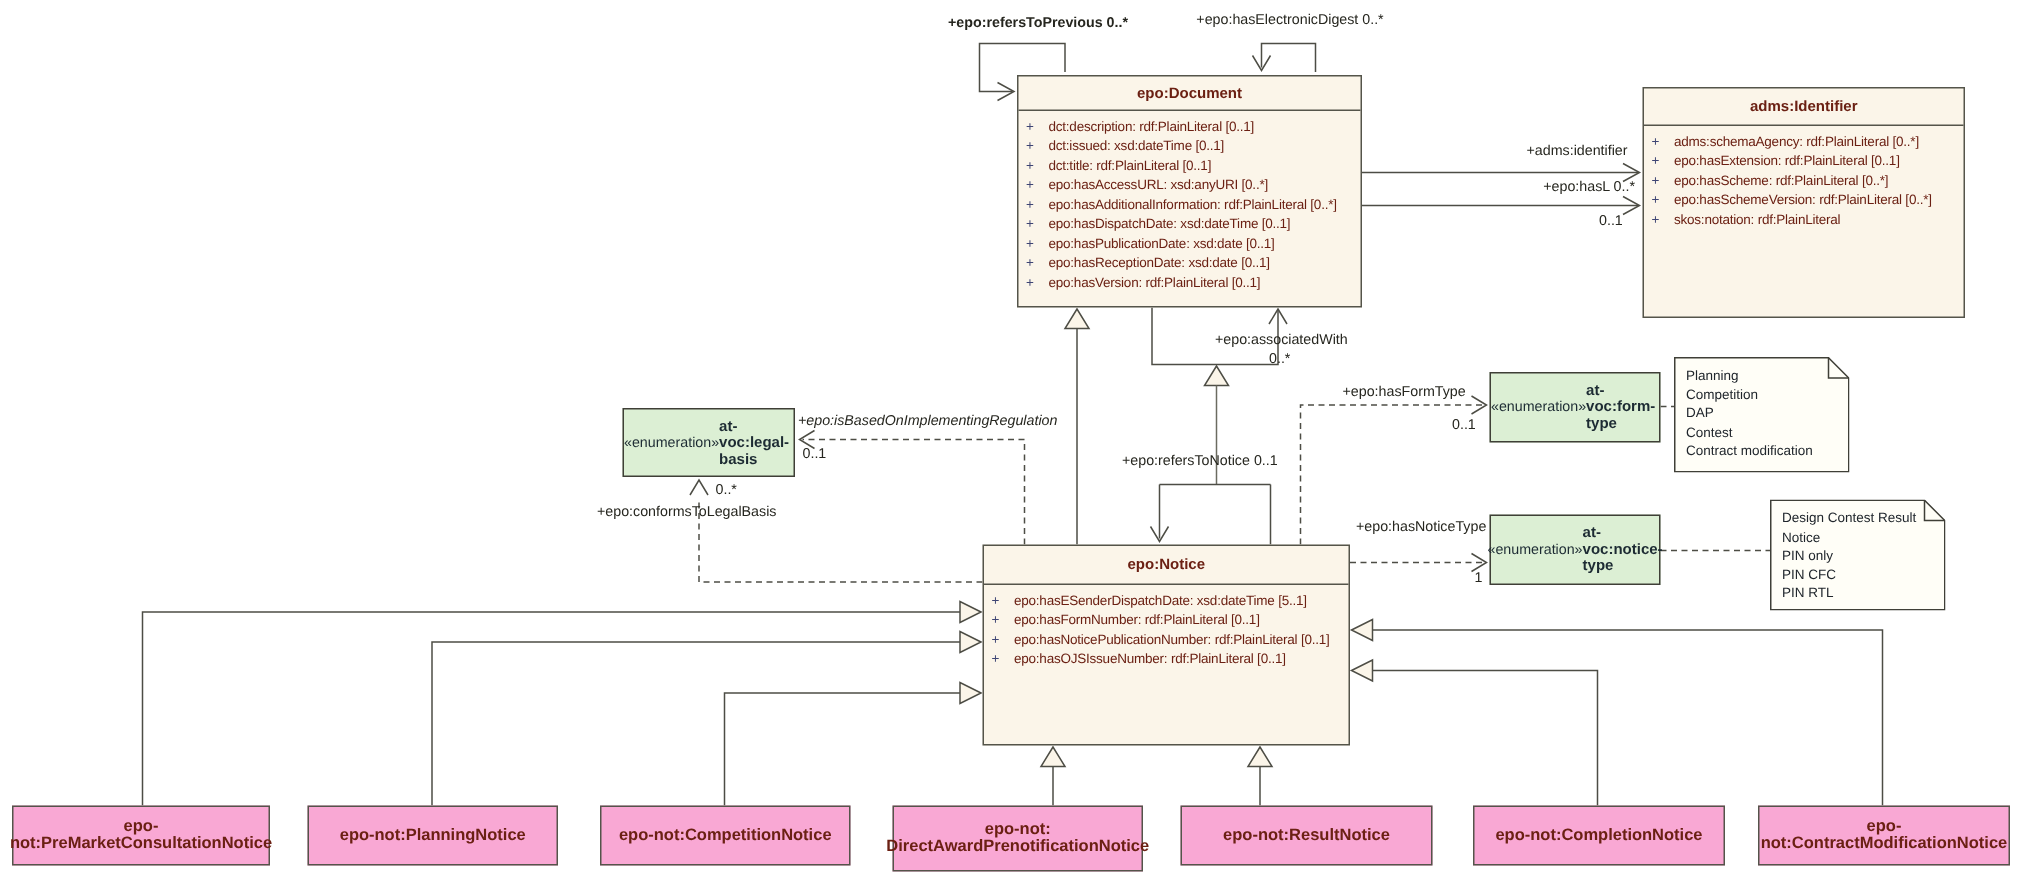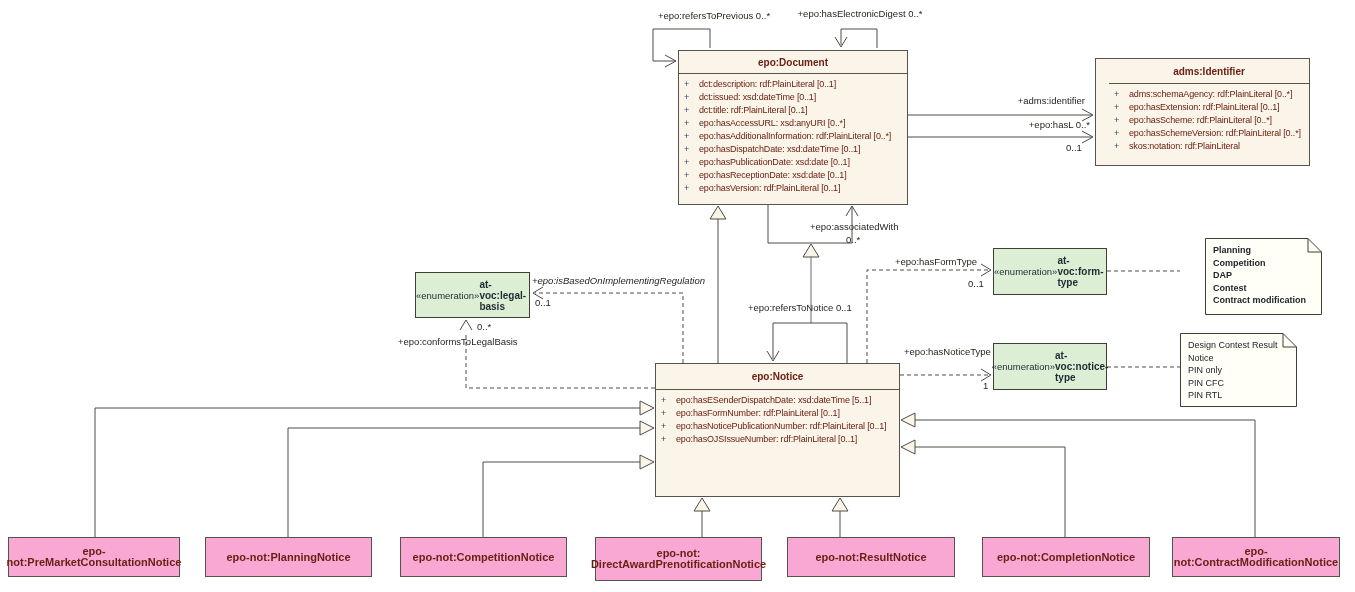--- a/index.html
+++ b/index.html
@@ -137,21 +137,21 @@
           <span class="vis">+</span>
           <span>epo:hasReceptionDate: xsd:date [0..1]</span>
         </div>
       <div class="attr">
           <span class="vis">+</span>
           <span>epo:hasVersion: rdf:PlainLiteral [0..1]</span>
         </div>
     </div>
   </div>
 
-  <div class="cls" style="left:1095px;top:58px;width:215px;height:108px;padding-left:13px;">
+  <div class="cls" style="left:1095px;top:58px;width:215px;height:154px;">
     <div class="cls-title" style="height:24px;">adms:Identifier</div>
     <div class="attrs">
       <div class="attr">
           <span class="vis">+</span>
           <span>adms:schemaAgency: rdf:PlainLiteral [0..*]</span>
         </div>
       <div class="attr">
           <span class="vis">+</span>
           <span>epo:hasExtension: rdf:PlainLiteral [0..1]</span>
         </div>
@@ -198,21 +198,21 @@
   </div>
   <div class="enum" style="left:993px;top:248px;width:114px;height:47px;">
     <div class="stereo">«enumeration»</div>
     <div class="ename">at-voc:form-type</div>
   </div>
   <div class="enum" style="left:993px;top:343px;width:114px;height:47px;">
     <div class="stereo">«enumeration»</div>
     <div class="ename">at-voc:notice-type</div>
   </div>
 
-  <div class="note" style="left:1205px;top:238px;width:117px;height:77px;font-weight:bold;">
+  <div class="note" style="left:1116px;top:238px;width:117px;height:77px;">
     <svg width="117" height="77" viewBox="0 0 117 77">
       <path d="M0.5,0.5 H103 L116.5,14 V76.5 H0.5 Z" fill="#fffef7" stroke="#3f3f37"></path>
       <path d="M103,0.5 V14 H116.5" fill="none" stroke="#3f3f37"></path>
     </svg>
     <div class="note-lines">
       <div class="note-line">Planning</div>
       <div class="note-line">Competition</div>
       <div class="note-line">DAP</div>
       <div class="note-line">Contest</div>
       <div class="note-line">Contract modification</div>
@@ -235,21 +235,21 @@
 
   <div class="sub" style="left:8px;top:537px;width:172px;height:40px;"><span>epo-not:PreMarketConsultationNotice</span></div>
   <div class="sub" style="left:205px;top:537px;width:167px;height:40px;"><span>epo-not:PlanningNotice</span></div>
   <div class="sub" style="left:400px;top:537px;width:167px;height:40px;"><span>epo-not:CompetitionNotice</span></div>
   <div class="sub" style="left:595px;top:537px;width:167px;height:44px;justify-content:center;"><span>epo-not:
 DirectAwardPrenotificationNotice</span></div>
   <div class="sub" style="left:787px;top:537px;width:168px;height:40px;"><span>epo-not:ResultNotice</span></div>
   <div class="sub" style="left:982px;top:537px;width:168px;height:40px;"><span>epo-not:CompletionNotice</span></div>
   <div class="sub" style="left:1172px;top:537px;width:168px;height:40px;"><span>epo-not:ContractModificationNotice</span></div>
 
-  <div class="elabel c" style="left:648px;top:10px;width:132px;">+epo:refersToPrevious 0..*</div>
+  <div class="elabel c" style="left:626px;top:10px;width:132px;font-weight:bold;">+epo:refersToPrevious 0..*</div>
   <div class="elabel c" style="left:790px;top:8px;width:140px;">+epo:hasElectronicDigest 0..*</div>
   <div class="elabel r" style="left:1005px;top:95px;width:80px;">+adms:identifier</div>
   <div class="elabel r" style="left:1018px;top:119px;width:72px;">+epo:hasL 0..*</div>
   <div class="elabel" style="left:1066px;top:142px;">0..1</div>
   <div class="elabel" style="left:810px;top:221px;">+epo:associatedWith</div>
   <div class="elabel" style="left:846px;top:234px;">0..*</div>
   <div class="elabel" style="left:748px;top:302px;">+epo:refersToNotice 0..1</div>
   <div class="elabel" style="left:532px;top:275px;font-style:italic;">+epo:isBasedOnImplementingRegulation</div>
   <div class="elabel" style="left:535px;top:297px;">0..1</div>
   <div class="elabel" style="left:398px;top:336px;">+epo:conformsToLegalBasis</div>

